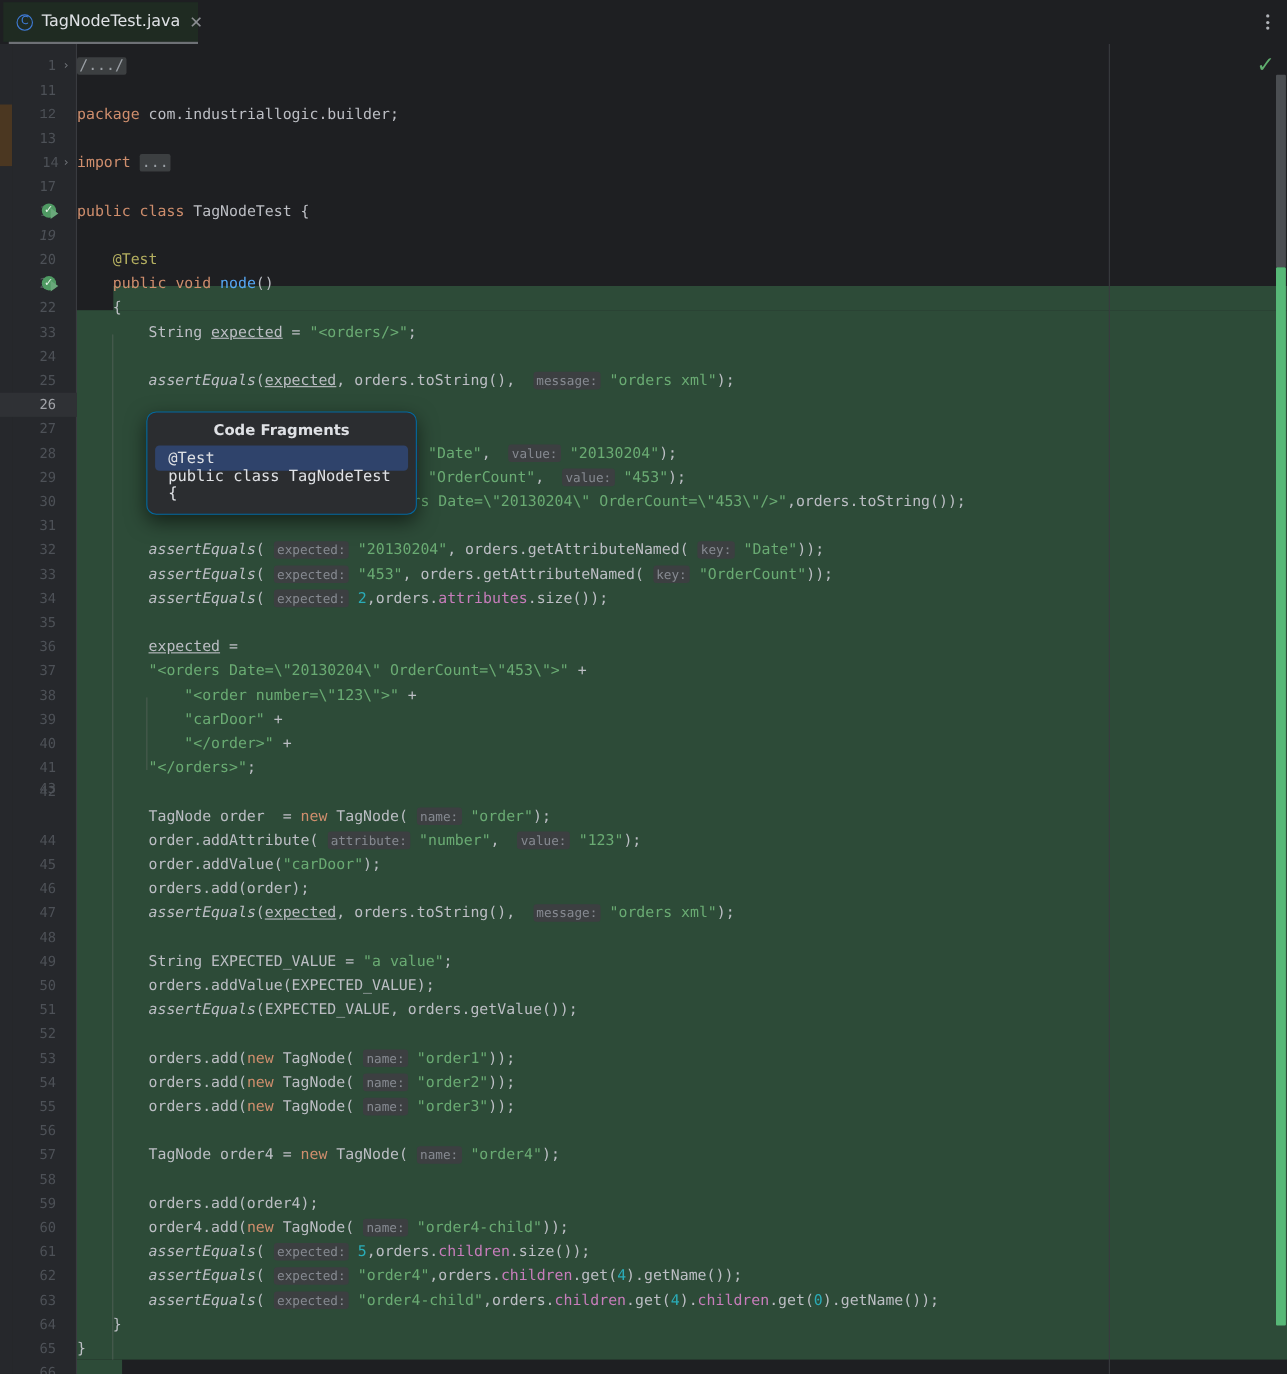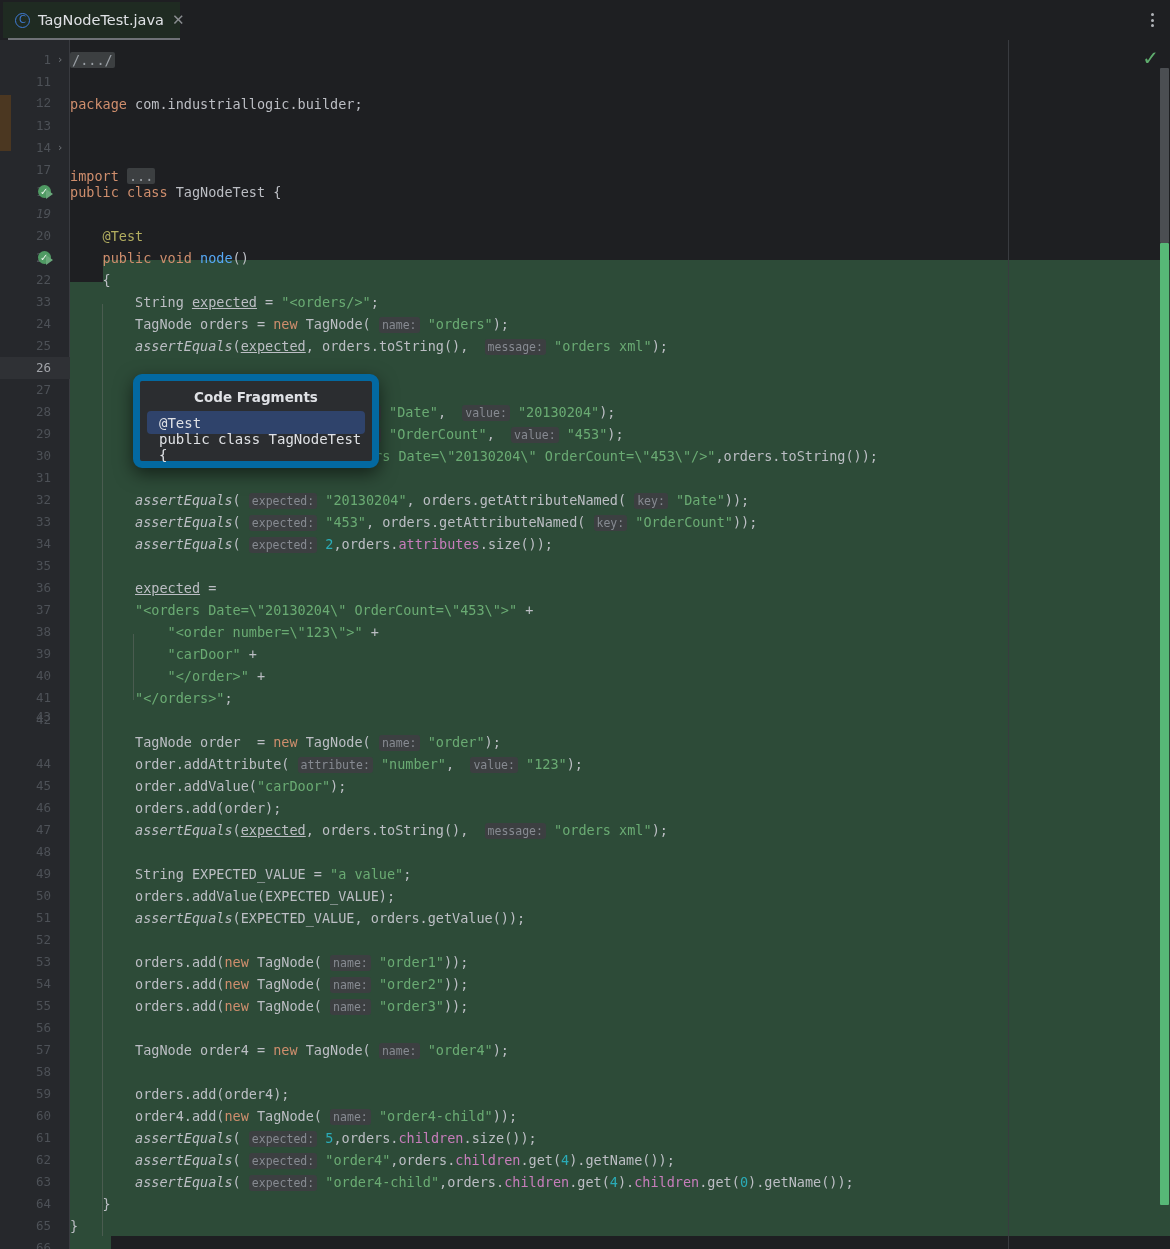--- a/index.html
+++ b/index.html
@@ -194,21 +194,21 @@
 
   <div class="indent" style="left:133px; top:594px; height:66px;"></div>
   <div class="indent" style="left:102px; top:264px; height:932px;"></div>
 
   <div id="gutnums">
       <div class="gnum" style="top: 9px; left: 11px;">1</div>
       <div class="foldarrow" style="top: 9px; left: 58px;">›</div>
       <div class="gnum" style="top: 31px; left: 11px;">11</div>
       <div class="gnum" style="top: 53px; left: 11px; font-family: Liberation Mono, monospace;">12</div>
       <div class="gnum" style="top: 75px; left: 11px;">13</div>
-      <div class="gnum" style="top: 97px; left: 11px;">14</div>
+      <div class="gnum" style="top: 97px; left: 26px; text-align: center;">14</div>
       <div class="foldarrow" style="top: 97px; left: 58px;">›</div>
       <div class="gnum" style="top: 119px; left: 11px;">17</div>
       <div class="gnum" style="top: 141px; left: 11px;">18</div>
       <div class="runicon" style="top: 145px; left: 38px;">
         <span class="circ"></span>
         <span class="chk">✓</span>
         <span class="tri"></span>
       </div>
       <div class="gnum" style="top: 163px; left: 11px; font-style: italic;">19</div>
       <div class="gnum" style="top: 185px; left: 11px;">20</div>
@@ -263,29 +263,28 @@
       <div class="gnum" style="top: 1131px; left: 11px;">63</div>
       <div class="gnum" style="top: 1153px; left: 11px;">64</div>
       <div class="gnum" style="top: 1175px; left: 11px;">65</div>
       <div class="gnum" style="top: 1197px; left: 11px;">66</div>
     </div>
   <div id="code">
       <div class="line" style="top: 9px;"><span class="fold">/.../</span></div>
       <div class="line" style="top: 31px;"></div>
       <div class="line" style="top: 53px;"><span class="kw">package</span> com.industriallogic.builder;</div>
       <div class="line" style="top: 75px;"></div>
-      <div class="line" style="top: 97px; margin-top: 28px;"><span class="kw">import</span> <span class="fold">...</span></div>
+      <div class="line" style="top: 97px;"><span class="kw">import</span> <span class="fold">...</span></div>
       <div class="line" style="top: 119px;"></div>
       <div class="line" style="top: 141px;"><span class="kw">public</span> <span class="kw">class</span> TagNodeTest {</div>
       <div class="line" style="top: 163px;"></div>
       <div class="line" style="top: 185px;">    <span class="ann">@Test</span></div>
       <div class="line" style="top: 207px;">    <span class="kw">public</span> <span class="kw">void</span> <span class="fn">node</span>()</div>
       <div class="line" style="top: 229px;">    {</div>
       <div class="line" style="top: 251px;">        String <span class="und">expected</span> = <span class="str">"&lt;orders/&gt;"</span>;</div>
-      <div class="line" style="top: 273px;">        TagNode orders = <span class="kw">new</span> TagNode( <span class="hint">name:</span> <span class="str">"orders"</span>);</div>
       <div class="line" style="top: 295px;">        <span class="ital">assertEquals</span>(<span class="und">expected</span>, orders.toString(),  <span class="hint">message:</span> <span class="str">"orders xml"</span>);</div>
       <div class="line" style="top: 317px;"></div>
       <div class="line" style="top: 339px;"></div>
       <div class="line" style="top: 361px;">        orders.addAttribute( <span class="hint">attribute:</span> <span class="str">"Date"</span>,  <span class="hint">value:</span> <span class="str">"20130204"</span>);</div>
       <div class="line" style="top: 383px;">        orders.addAttribute( <span class="hint">attribute:</span> <span class="str">"OrderCount"</span>,  <span class="hint">value:</span> <span class="str">"453"</span>);</div>
       <div class="line" style="top: 405px;">        <span class="ital">assertEquals</span>( <span class="hint">expected:</span> <span class="str">"&lt;orders Date=\"20130204\" OrderCount=\"453\"/&gt;"</span>,orders.toString());</div>
       <div class="line" style="top: 427px;"></div>
       <div class="line" style="top: 449px;">        <span class="ital">assertEquals</span>( <span class="hint">expected:</span> <span class="str">"20130204"</span>, orders.getAttributeNamed( <span class="hint">key:</span> <span class="str">"Date"</span>));</div>
       <div class="line" style="top: 471px;">        <span class="ital">assertEquals</span>( <span class="hint">expected:</span> <span class="str">"453"</span>, orders.getAttributeNamed( <span class="hint">key:</span> <span class="str">"OrderCount"</span>));</div>
       <div class="line" style="top: 493px;">        <span class="ital">assertEquals</span>( <span class="hint">expected:</span> <span class="num">2</span>,orders.<span class="fld">attributes</span>.size());</div>
@@ -324,21 +323,21 @@
     </div>
 
   <div id="checkmark">✓</div>
 
   <div id="scrolltrack">
     <div id="scrollthumb" style="top:28px;height:175px;"></div>
     <div id="scrollthumb" class="green" style="top:203px;height:962px;background:#57b877;"></div>
   </div>
 
   <div id="popup" style="position:absolute;left:133px;top:334px;width:246px;height:94px;
-              background:#2b2d30;border:7px solid #0369a1;border-radius:9px;
+              background:#2b2d30;border:1px solid #0369a1;border-radius:9px;
               box-shadow:0 6px 18px rgba(0,0,0,.55);">
     <div style="color:#dfe1e5;font-size:13.5px;font-family:'DejaVu Sans',sans-serif;
                 font-weight:bold;text-align:center;padding:8px 0 6px;">Code Fragments</div>
     <div style="margin:0 7px;height:23px;background:#2f436b;border-radius:4px;
                 display:flex;align-items:center;padding-left:12px;">
       <span style="color:#dfe1e5;font-size:14px;font-family:'DejaVu Sans Mono',monospace;">@Test</span>
     </div>
     <div style="margin:1px 7px 0;height:23px;display:flex;align-items:center;padding-left:12px;">
       <span style="color:#dfe1e5;font-size:14px;font-family:'DejaVu Sans Mono',monospace;">public class TagNodeTest {</span>
     </div>

